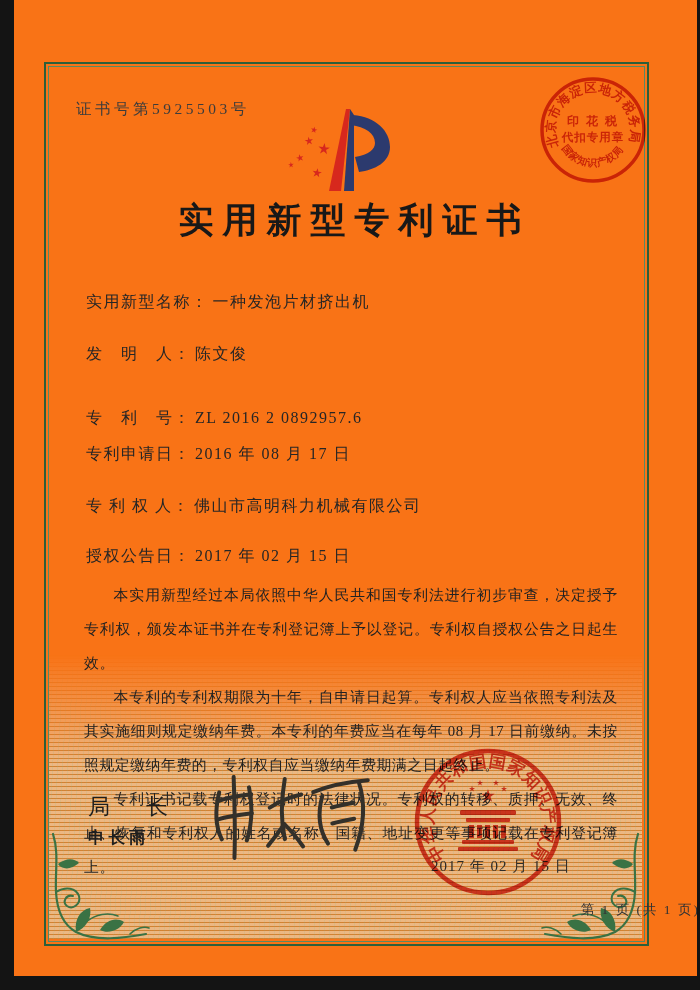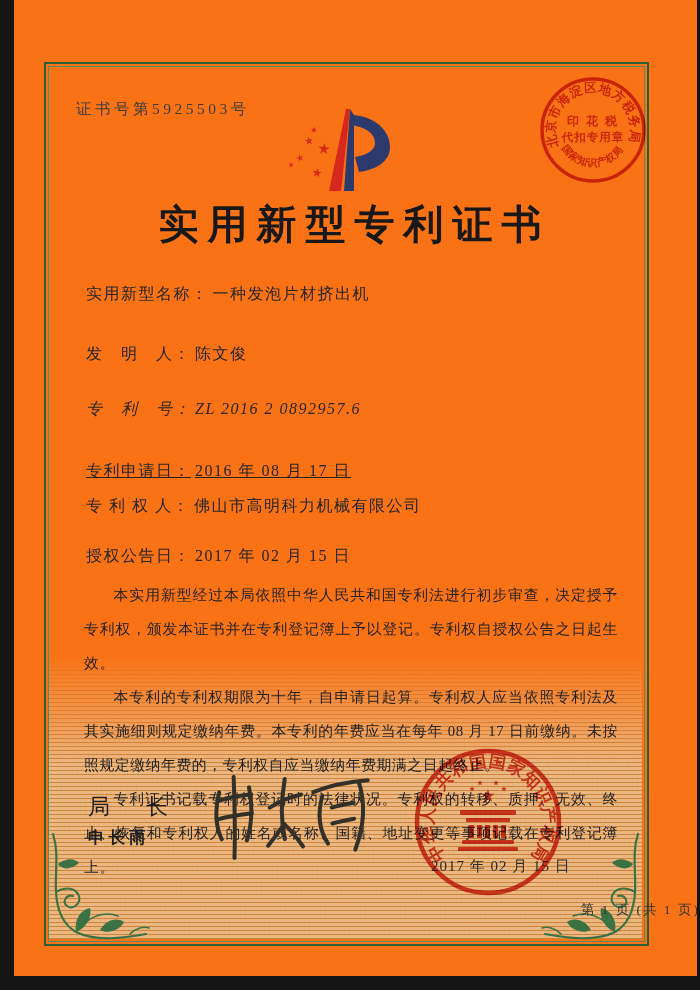--- a/index.html
+++ b/index.html
@@ -20,28 +20,28 @@
     background:
       repeating-linear-gradient(93deg, rgba(140,185,140,.16) 0 1px, transparent 1px 5px),
       repeating-linear-gradient(0deg, rgba(118,168,118,.30) 0 1px, rgba(226,239,221,.55) 1px 4px);
     -webkit-mask-image:linear-gradient(to bottom,transparent,#000 110px);
     mask-image:linear-gradient(to bottom,transparent,#000 110px);}
 
   .cert-no{position:absolute;left:76px;top:99px;font-size:15.5px;letter-spacing:3.5px;
            color:#3c3c3c;z-index:3;}
   .logo{position:absolute;left:283px;top:101px;width:134px;height:94px;z-index:3;}
   .title{position:absolute;left:0;top:197px;width:700px;text-align:center;
-         font-size:40px;font-weight:700;letter-spacing:9px;text-indent:9px;
+         font-size:35px;font-weight:700;letter-spacing:9px;text-indent:9px;
          color:#181818;z-index:3;}
 
   .fields{position:absolute;left:0;top:0;width:700px;z-index:3;}
   .field{position:absolute;left:86px;font-size:16px;letter-spacing:1.5px;color:#262626;
          white-space:nowrap;}
   .field .val{margin-left:4px;}
-  .f0{top:284px;} .f1{top:344px;} .f2{top:399px;font-style:italic;} .f3{top:461px;text-decoration:underline;} .f4{top:496px;text-align:center;} .f5{top:546px;}
+  .f0{top:292px;} .f1{top:344px;} .f2{top:408px;} .f3{top:444px;} .f4{top:496px;text-align:center;} .f5{top:546px;}
 
   .paras{position:absolute;left:84px;top:578px;width:534px;z-index:3;
          font-size:14.8px;line-height:34px;letter-spacing:.6px;color:#222;
          text-align:justify;}
   .paras p{margin:0;text-indent:2em;}
 
   .signer-title{position:absolute;left:88px;top:792px;font-size:22px;letter-spacing:7px;
          color:#1e1e1e;z-index:3;font-family:"Liberation Sans","DejaVu Sans",sans-serif;}
   .signer-name{position:absolute;left:88px;top:827px;font-size:16.5px;letter-spacing:4px;
          color:#1e1e1e;z-index:3;font-family:"Liberation Sans","DejaVu Sans",sans-serif;font-weight:bold;}

